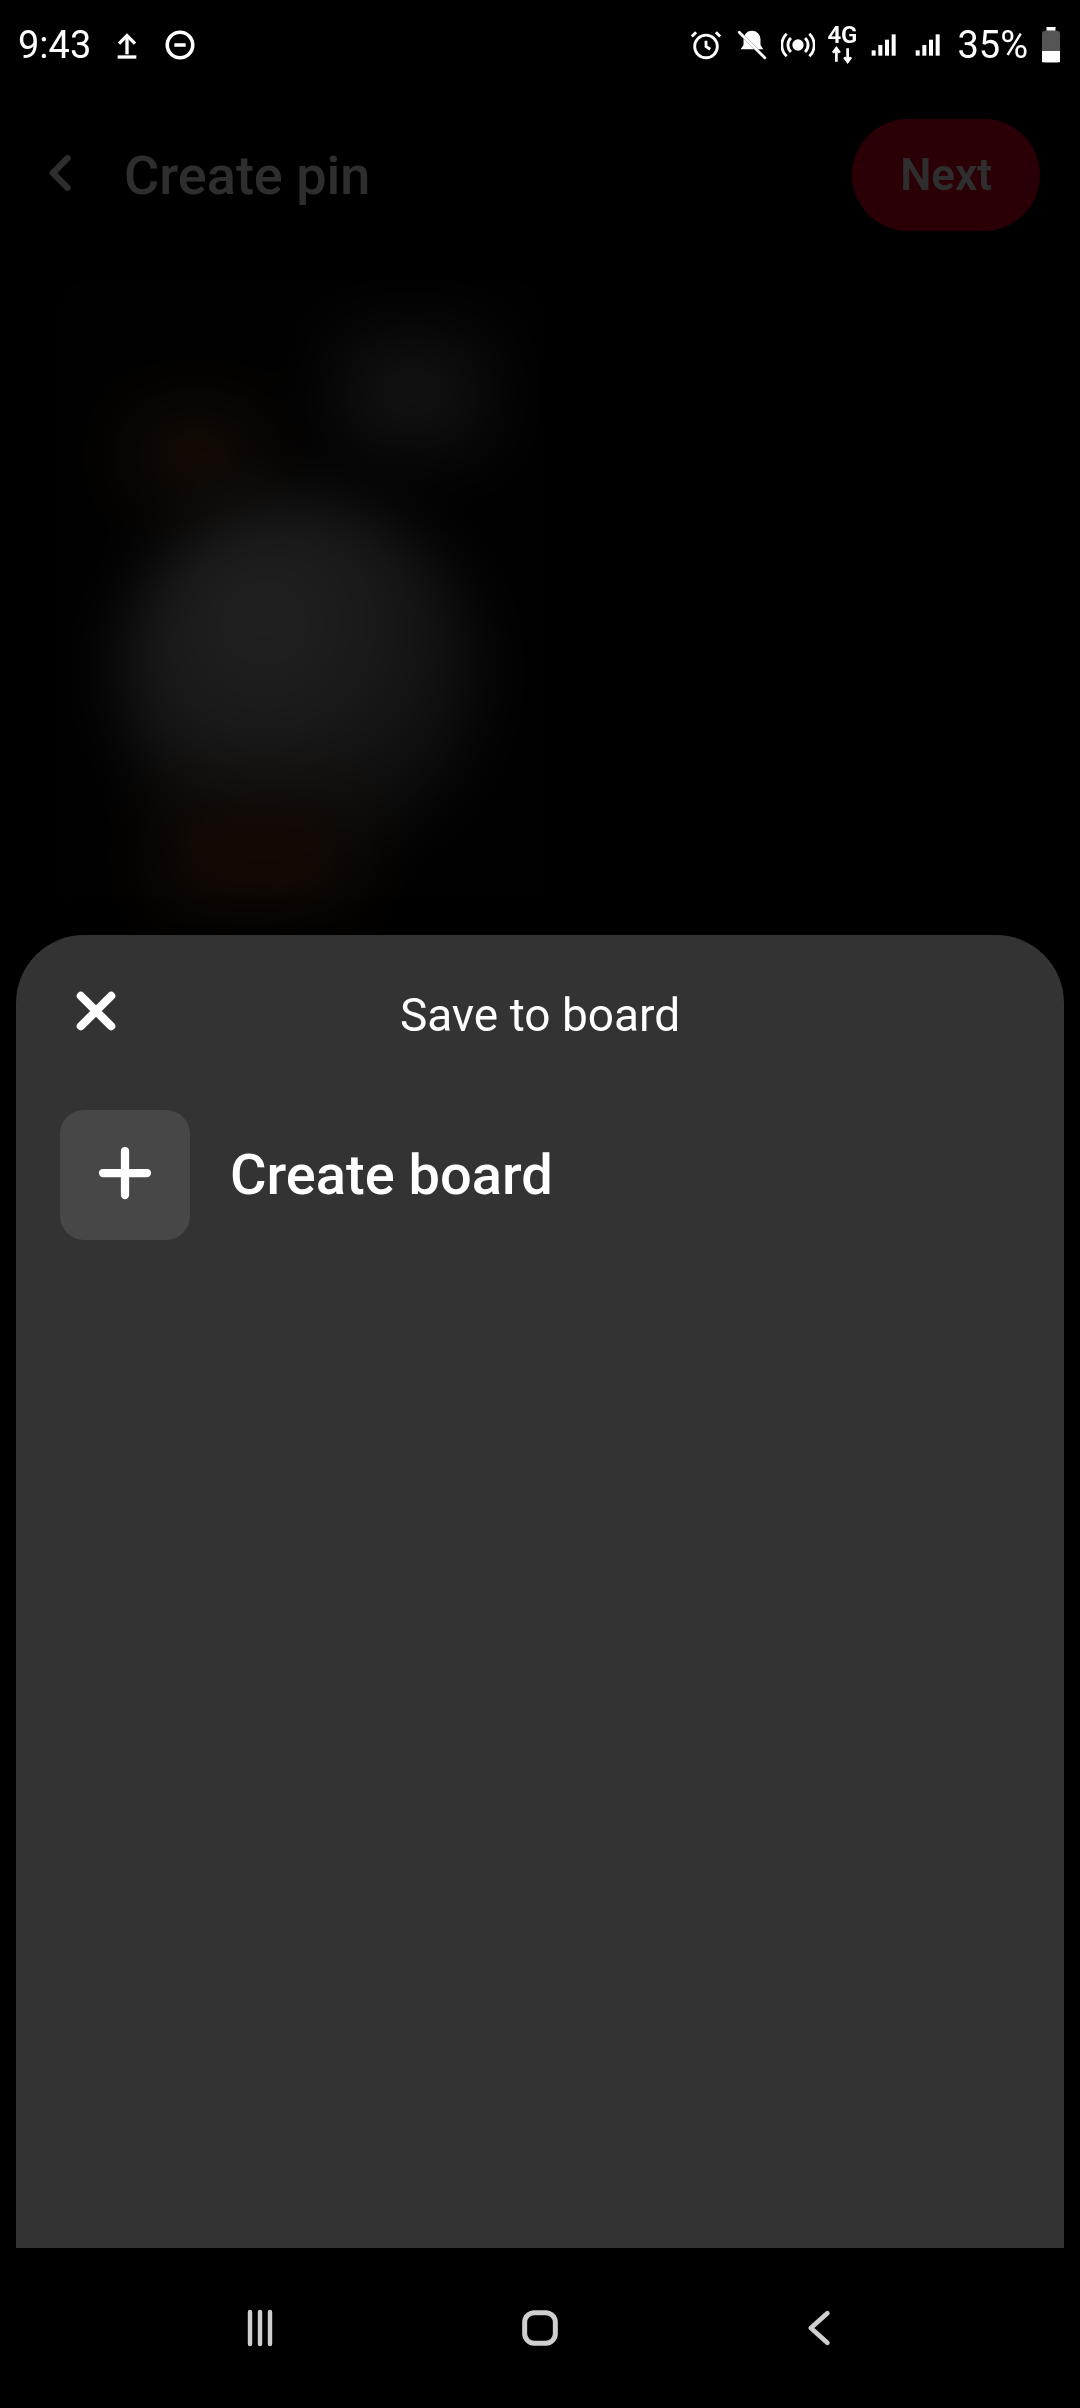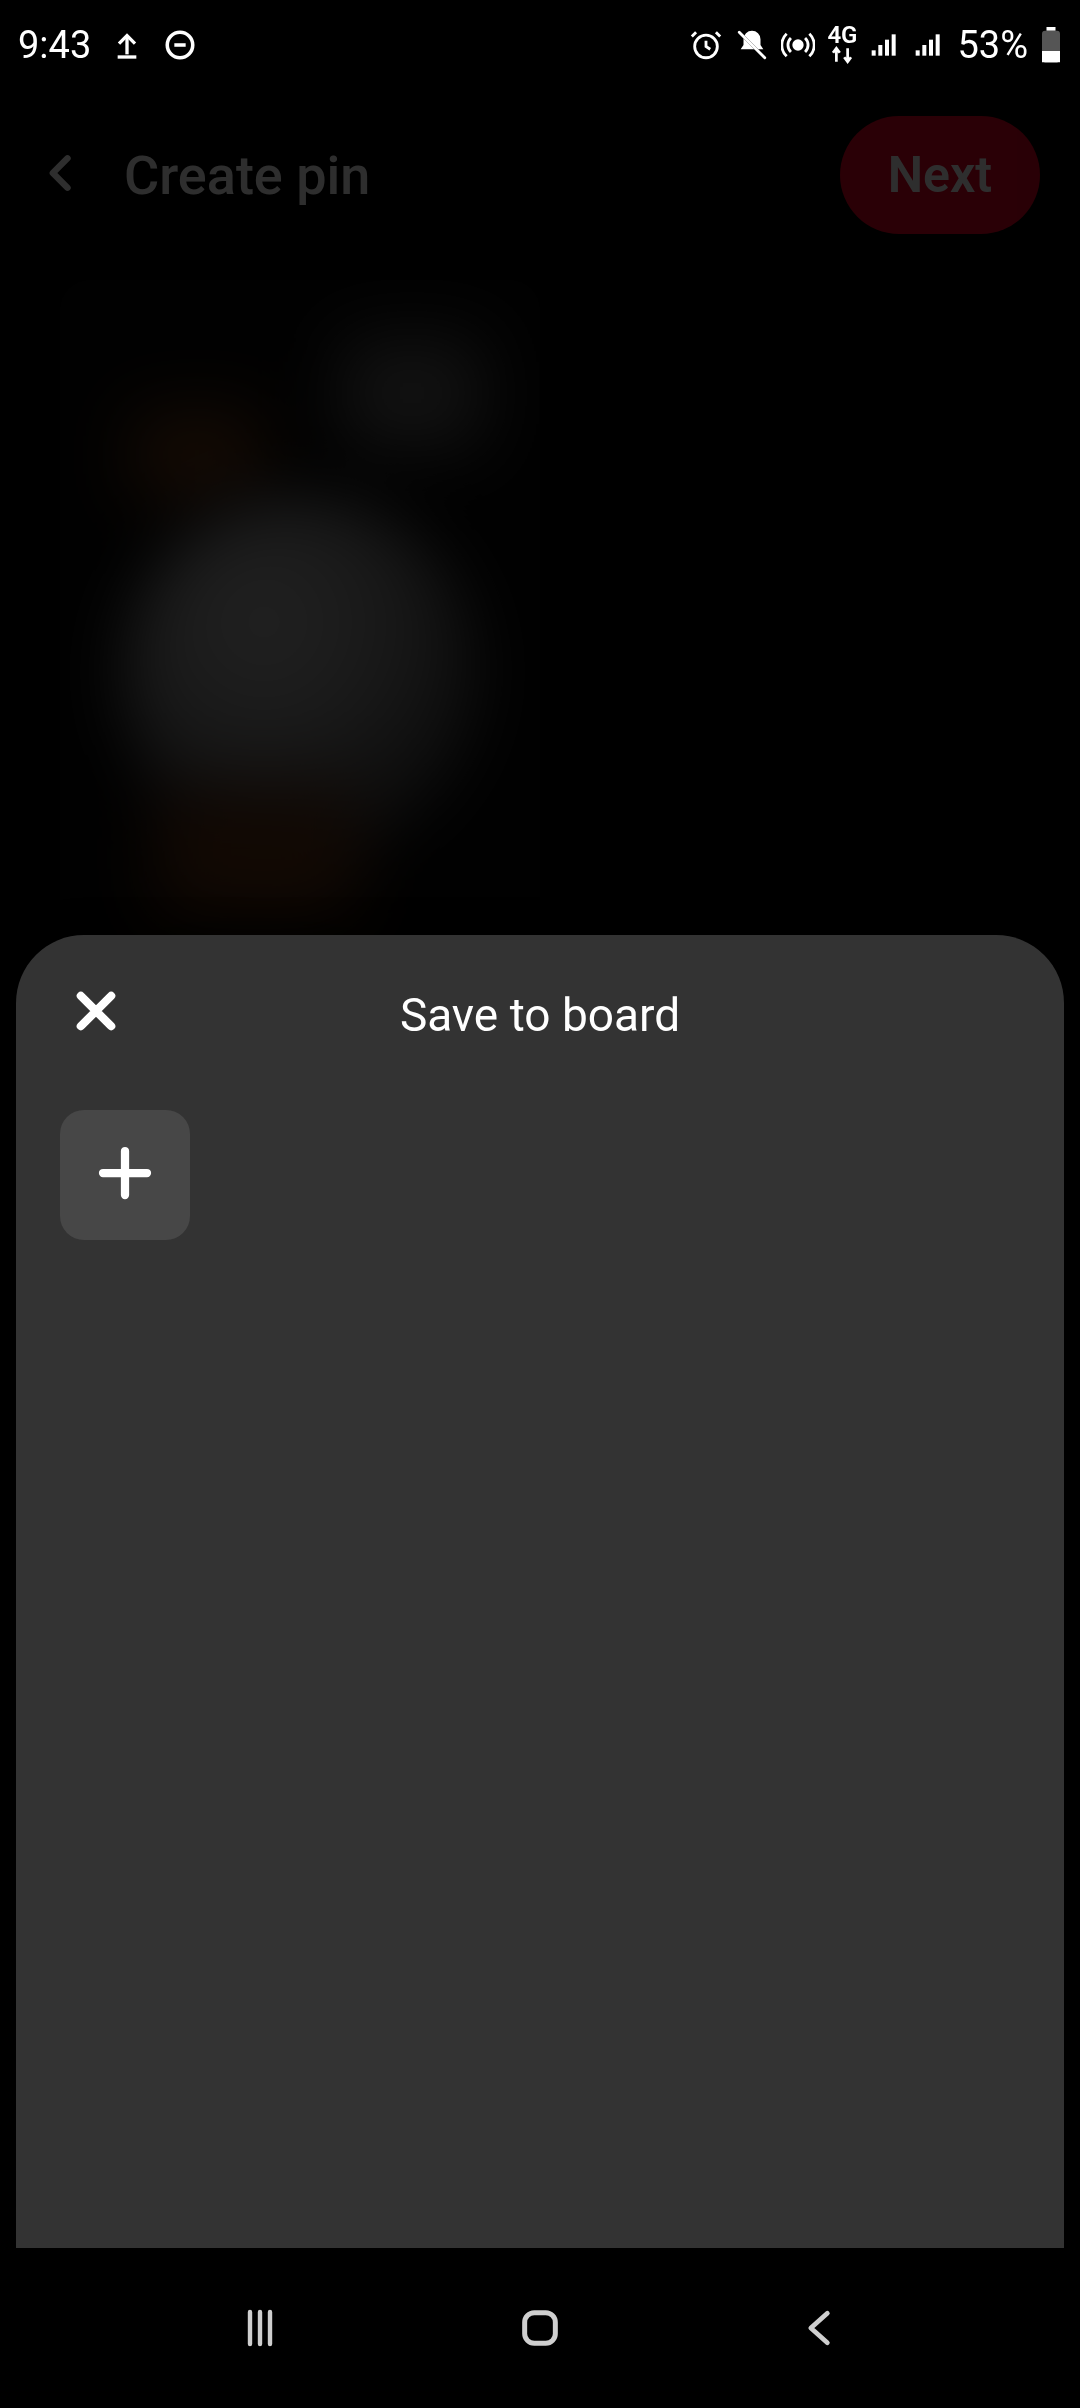--- a/index.html
+++ b/index.html
@@ -70,21 +70,21 @@
     .bg-title {
       color: #fff;
       font-size: 54px;
       font-weight: 500;
     }
     .bg-next-btn {
       background: #e60023;
       color: #fff;
       border-radius: 60px;
       padding: 30px 48px;
-      font-size: 50px;
+      font-size: 44px;
       font-weight: 600;
     }
     .bg-image-card {
       margin: 20px 0 0 60px;
       width: 480px;
       height: 720px;
       border-radius: 30px;
       overflow: hidden;
       opacity: 0.15;
       position: relative;
@@ -273,21 +273,21 @@
       </svg>
     </span>
     <span class="status-icon">
       <svg width="32" height="32" viewBox="0 0 24 24" fill="#fff">
         <rect x="2" y="16" width="3" height="4"></rect>
           <rect x="7" y="12" width="3" height="8"></rect>
         <rect x="12" y="8" width="3" height="12"></rect>
           <rect x="17" y="4" width="3" height="16"></rect>
       </svg>
     </span>
-    <span style="font-size:38px;">53%</span>
+    <span style="font-size:38px;">35%</span>
     <span class="status-icon">
       <svg width="22" height="36" viewBox="0 0 14 24">
         <rect x="4" y="0" width="6" height="2.5" fill="#fff"></rect>
         <rect x="1" y="2.5" width="12" height="21" rx="2" fill="#555"></rect>
         <rect x="1" y="16" width="12" height="7.5" rx="0" fill="#fff"></rect>
         <path d="M1 21.5 a2 2 0 0 0 2 2 h8 a2 2 0 0 0 2-2 v-5.5 h-12 z" fill="#fff"></path>
       </svg>
     </span>
   </div>
 </div>
@@ -329,20 +329,21 @@
 
   <div class="sheet-footer">
     <div class="create-board">
       <div class="create-icon-wrap">
         <span>
           <svg width="66" height="66" viewBox="0 0 24 24" fill="none" stroke="#fff" stroke-width="3" stroke-linecap="round">
             <path d="M12 4v16M4 12h16"></path>
           </svg>
         </span>
       </div>
+      <div class="create-label">Create board</div>
     </div>
   </div>
 </div>
 
 <div class="nav-bar">
   <div class="nav-btn">
     <svg width="48" height="48" viewBox="0 0 24 24" fill="none" stroke="#cfcfcf" stroke-width="2.2" stroke-linecap="round">
       <path d="M7 4v16M12 4v16M17 4v16"></path>
     </svg>
   </div>

